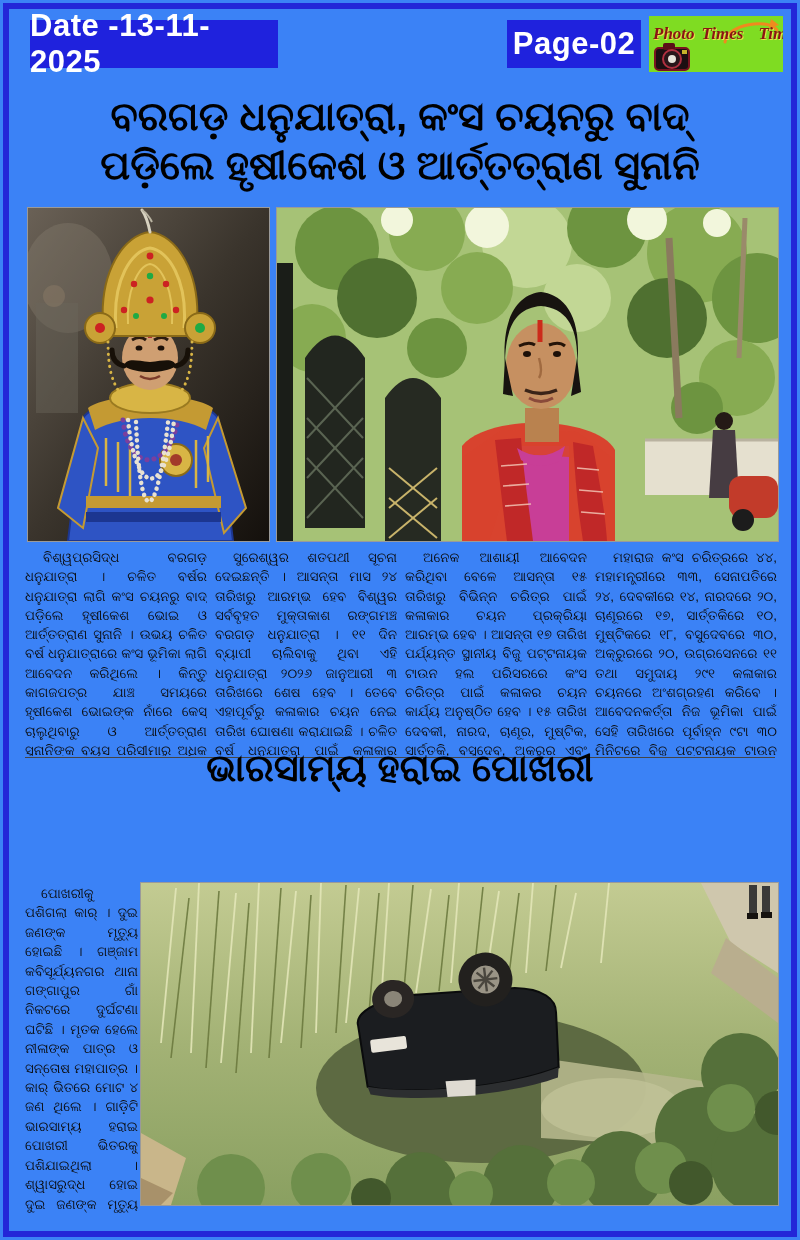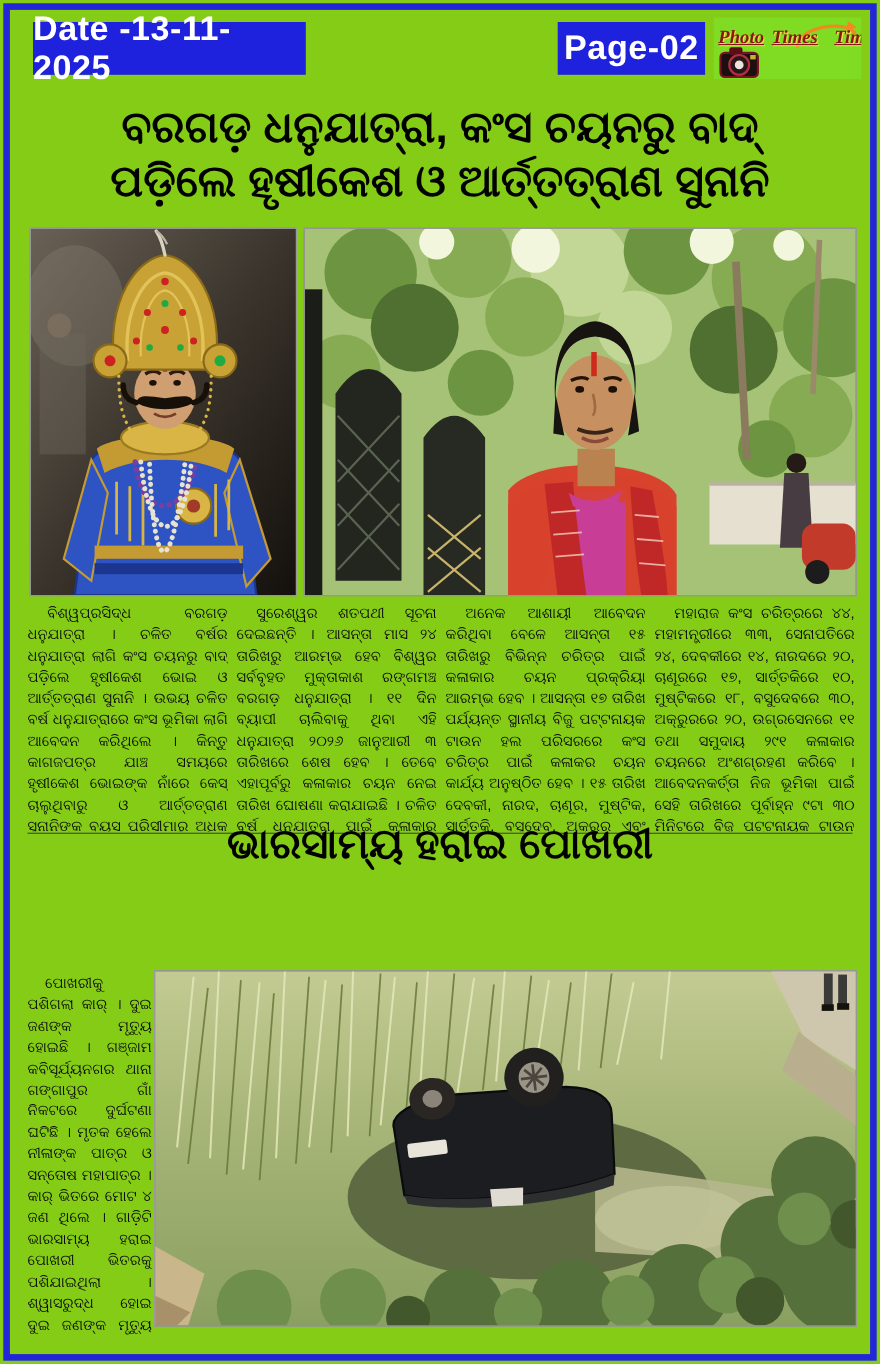--- a/index.html
+++ b/index.html
@@ -1,28 +1,28 @@
 <!DOCTYPE html>
 <html><head>
 <meta charset="utf-8">
 <style>
   html,body{margin:0;padding:0;background:#dcdcdc;}
-  .page{position:relative;width:800px;height:1240px;background:#84cc16;
+  .page{position:relative;width:800px;height:1240px;background:#3b82f6;
         font-family:"Liberation Sans", sans-serif;overflow:hidden;}
   .frame{position:absolute;inset:3px;border:6px solid #2326d8;pointer-events:none;z-index:50;}
   .badge{position:absolute;background:#1f22dd;color:#ffffff;font-weight:bold;
          display:flex;align-items:center;justify-content:center;
          font-family:"Liberation Sans", sans-serif;letter-spacing:.5px;}
   .date-badge{left:30px;top:20px;width:248px;height:48px;font-size:31px;}
   .page-badge{left:507px;top:20px;width:134px;height:48px;font-size:31px;}
   .logo{position:absolute;left:649px;top:16px;width:134px;height:56px;background:#7fdc22;
         overflow:hidden;}
   .logo-words{position:absolute;left:4px;top:8px;right:2px;display:flex;gap:7px;
         font-family:"Liberation Serif", serif;font-style:italic;font-weight:bold;
-        font-size:17px;color:#8b1414;text-shadow:1px 1px 0 #e8e24a;white-space:nowrap;text-decoration:underline;}
+        font-size:17px;color:#8b1414;text-shadow:1px 1px 0 #e8e24a;white-space:nowrap;}
   .logo-arc{position:absolute;right:2px;top:0px;}
   .logo-cam{position:absolute;left:2px;bottom:-2px;}
   .headline{position:absolute;left:20px;right:20px;text-align:center;color:#000;
             font-weight:bold;line-height:1.22;}
   .headline-1{top:92px;font-size:40px;}
   .headline-2{top:746px;font-size:38px;line-height:1.2;}
   .photo{position:absolute;border:1px solid #9a9a9a;background:#888;overflow:hidden;}
   .photo svg{display:block;}
   .cols{position:absolute;left:25px;top:548px;width:752px;height:208px;display:flex;gap:8px;}
   .col{flex:1;font-size:13.4px;line-height:19.3px;text-align:justify;color:#0a0a0a;

